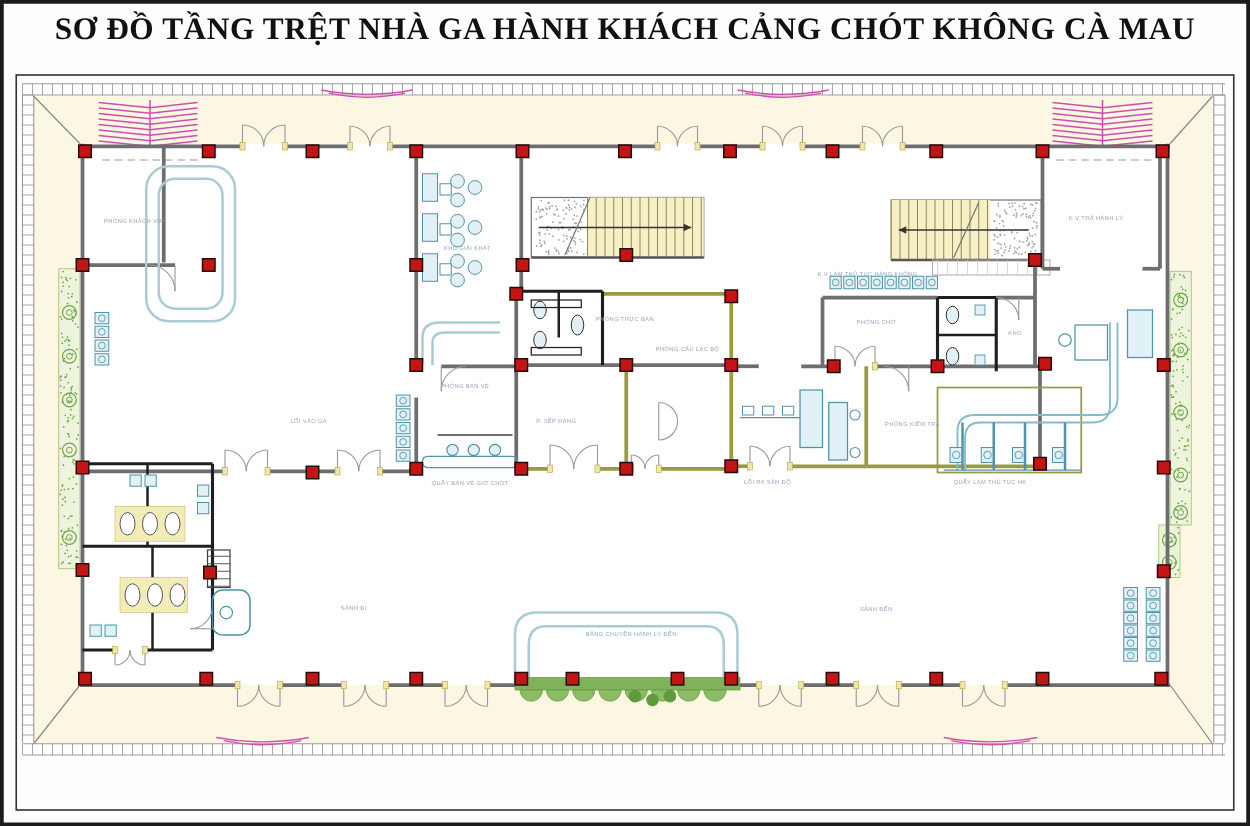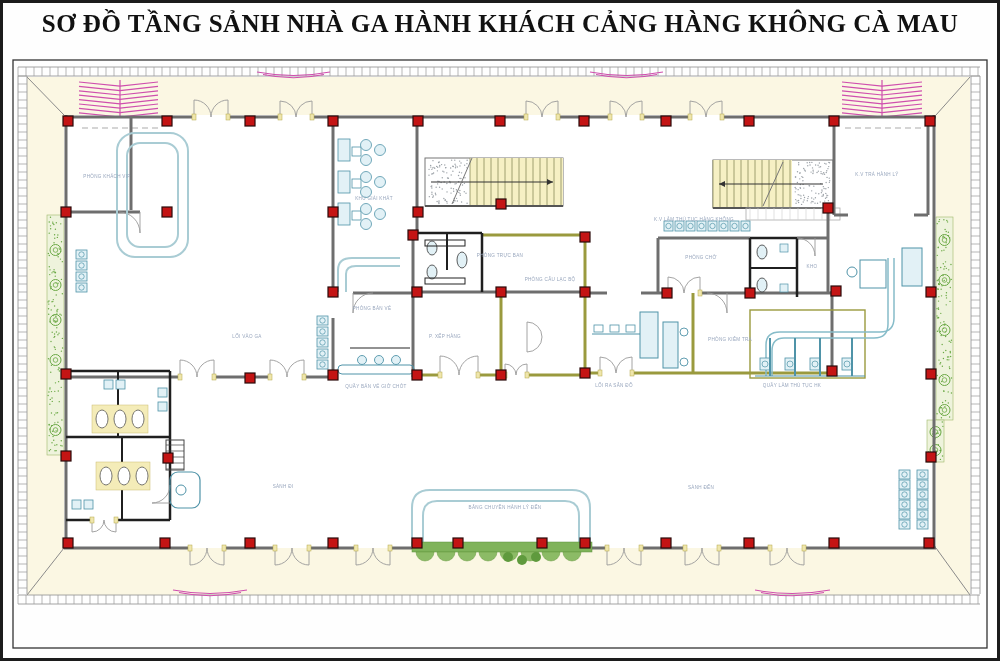--- a/index.html
+++ b/index.html
@@ -9,21 +9,21 @@
   #title{position:absolute;left:0;top:10px;width:100%;text-align:center;
          font-family:"Liberation Serif",serif;font-weight:bold;font-size:25px;color:#111;
          letter-spacing:.5px;white-space:nowrap;}
   svg{position:absolute;left:0;top:0;}
   text{font-family:"Liberation Sans",sans-serif;}
 </style>
 </head>
 <body>
 
 <div id="page">
-  <div id="title">SƠ ĐỒ TẦNG SẢNH NHÀ GA HÀNH KHÁCH CẢNG HÀNG KHÔNG CÀ MAU</div>
+  <div id="title">SƠ ĐỒ TẦNG TRỆT NHÀ GA HÀNH KHÁCH CẢNG CHÓT KHÔNG CÀ MAU</div>
   <svg id="plan" width="1000" height="661" viewBox="0 0 1000 661">
       <g>
         <rect x="13" y="60" width="974" height="588" fill="none" stroke="#343434" stroke-width="1.3"></rect>
       </g>
       <g>
         <rect x="27" y="77" width="943" height="518" fill="#fbf7e3"></rect>
         <rect x="64" y="115" width="872" height="433" fill="#ffffff" stroke="none"></rect>
         <line x1="27" y1="77" x2="64" y2="115" stroke="#8a8a8a" stroke-width="1"></line>
         <line x1="970" y1="77" x2="936" y2="115" stroke="#8a8a8a" stroke-width="1"></line>
         <line x1="27" y1="595" x2="64" y2="548" stroke="#8a8a8a" stroke-width="1"></line>

